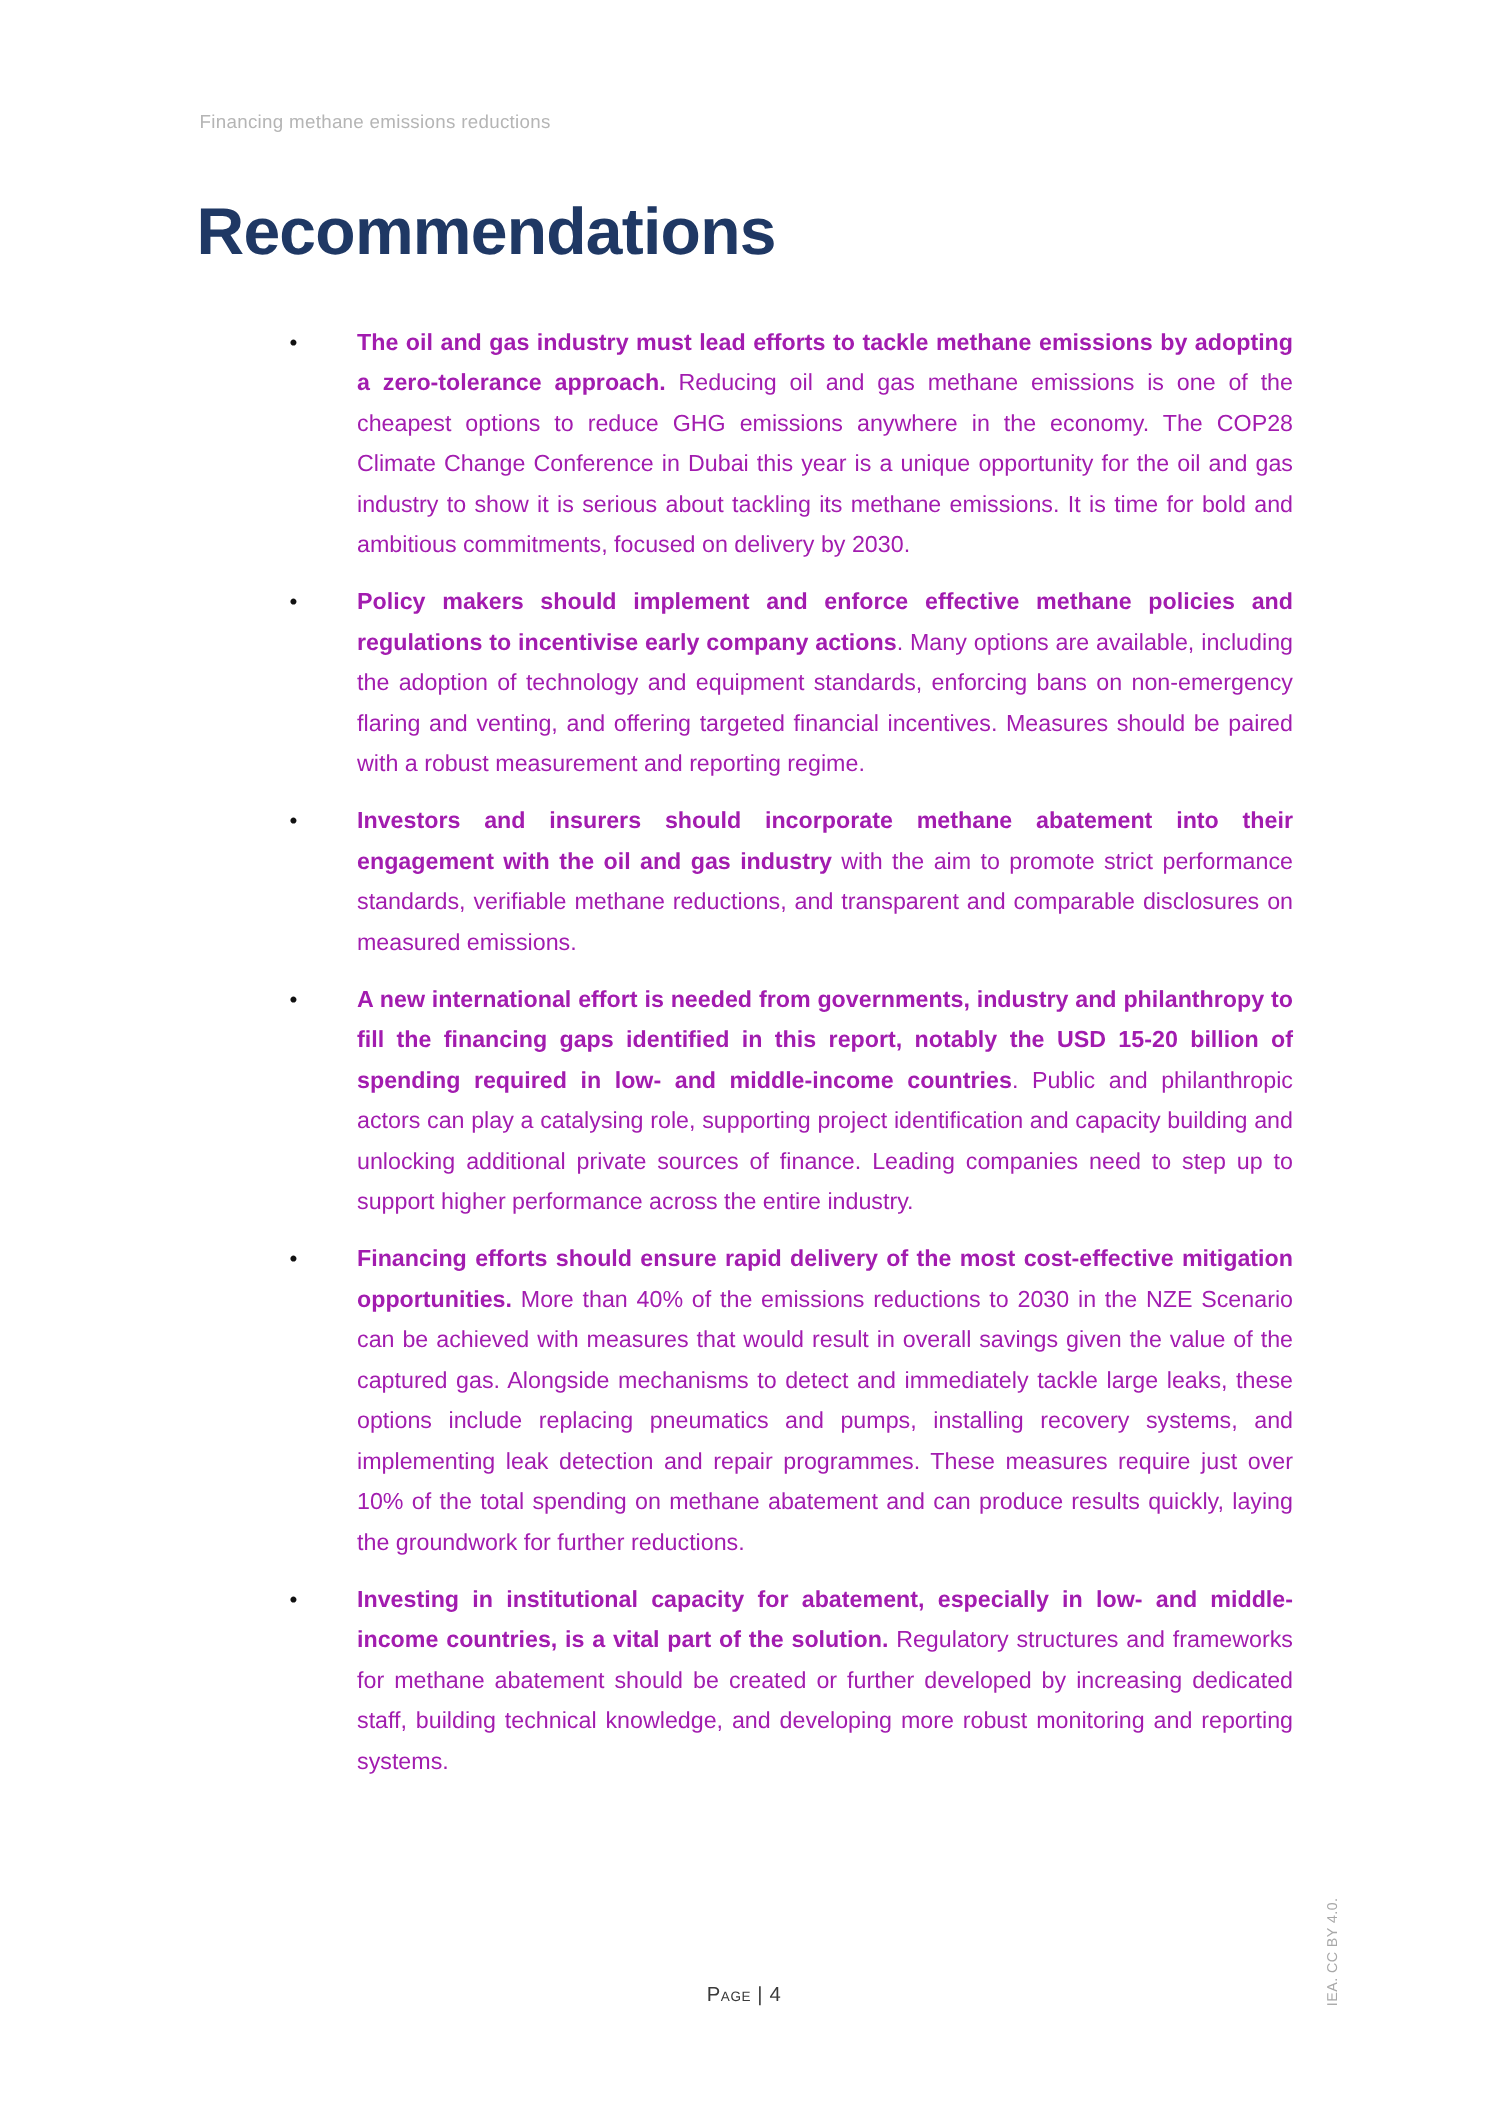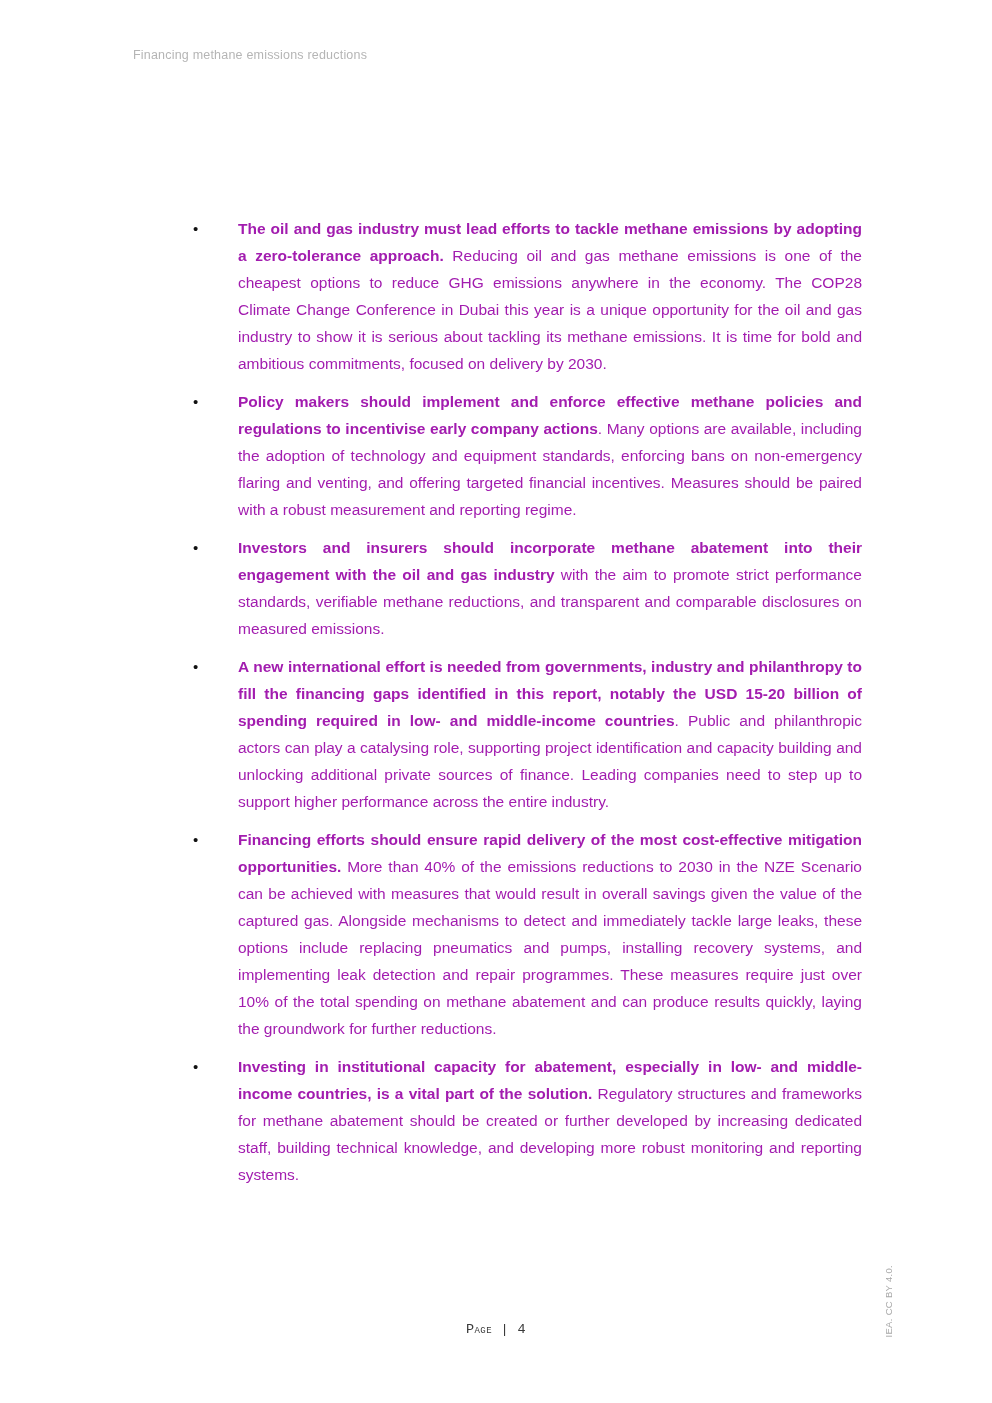--- a/index.html
+++ b/index.html
@@ -12,21 +12,21 @@
     color: #1a1a1a;
     overflow: hidden;
   }
   .page {
     position: absolute;
     inset: 0;
     background: #ffffff;
   }
   .running-header {
     position: absolute;
-    top: 48px;
+    top: 74px;
     left: 133px;
     font-size: 12.5px;
     color: #b5b5b5;
     letter-spacing: 0.2px;
   }
   .page-title {
     position: absolute;
     top: 130px;
     left: 131px;
     font-size: 44px;
@@ -61,40 +61,40 @@
   .footer-page {
     position: absolute;
     top: 1322px;
     left: 0;
     width: 992px;
     text-align: center;
     font-size: 13.5px;
     color: #3a3a3a;
     font-variant: small-caps;
     letter-spacing: 0.4px;
-    font-family: Liberation Mono, monospace;
   }
   .side-credit {
     position: absolute;
     right: 98px;
     top: 1265px;
     font-size: 9.5px;
     color: #a8a8a8;
     writing-mode: vertical-rl;
     transform: rotate(180deg);
     letter-spacing: 0.3px;
   }
 </style>
 </head>
 <body>
 
 <div class="page">
 
   <div class="running-header">Financing methane emissions reductions</div>
 
+  <h1 class="page-title">Recommendations</h1>
 
   <ul class="bullet-list">
     <li>
       <span class="bullet-lead">The oil and gas industry must lead efforts to tackle methane emissions by adopting a zero-tolerance approach.</span><span> Reducing oil and gas methane emissions is one of the cheapest options to reduce GHG emissions anywhere in the economy. The COP28 Climate Change Conference in Dubai this year is a unique opportunity for the oil and gas industry to show it is serious about tackling its methane emissions. It is time for bold and ambitious commitments, focused on delivery by 2030.</span>
     </li>
     <li>
       <span class="bullet-lead">Policy makers should implement and enforce effective methane policies and regulations to incentivise early company actions</span><span>. Many options are available, including the adoption of technology and equipment standards, enforcing bans on non-emergency flaring and venting, and offering targeted financial incentives. Measures should be paired with a robust measurement and reporting regime.</span>
     </li>
     <li>
       <span class="bullet-lead">Investors and insurers should incorporate methane abatement into their engagement with the oil and gas industry</span><span> with the aim to promote strict performance standards, verifiable methane reductions, and transparent and comparable disclosures on measured emissions.</span>

